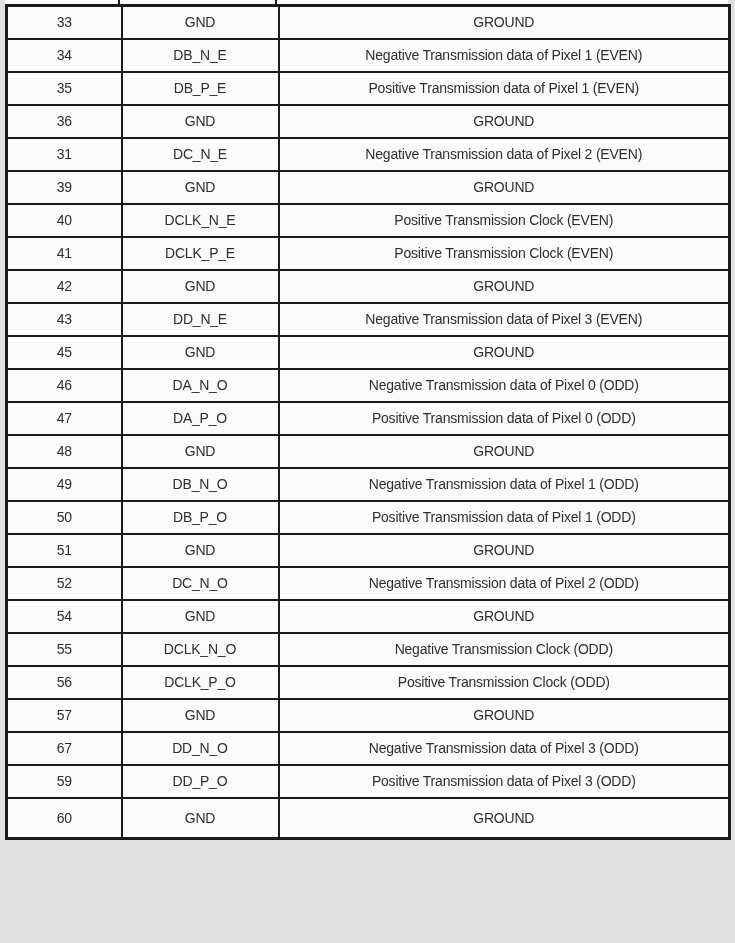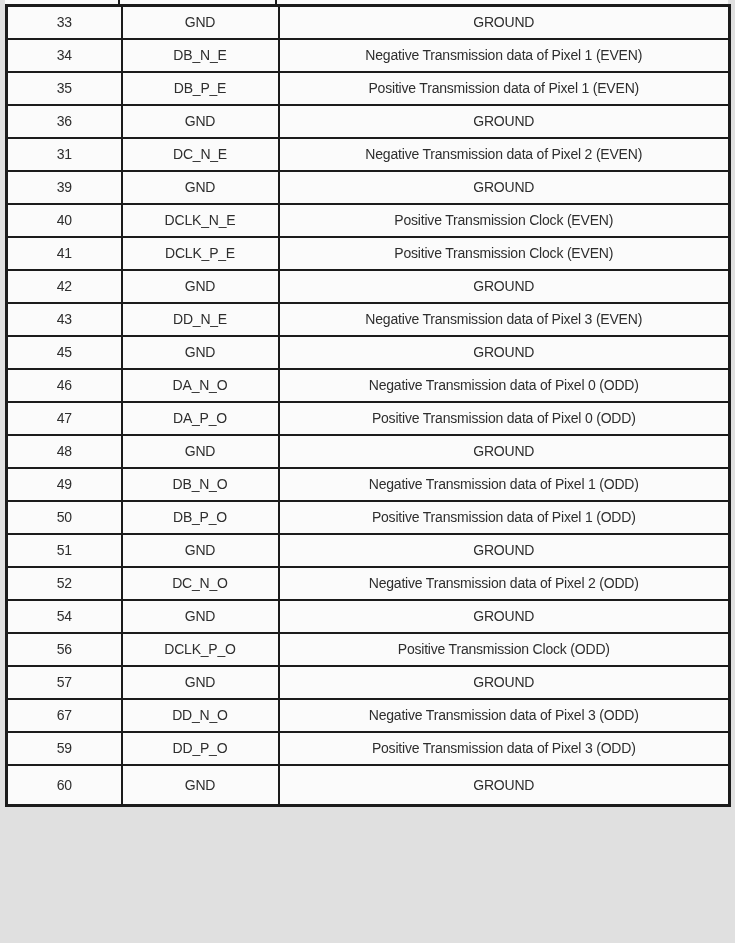--- a/index.html
+++ b/index.html
@@ -179,20 +179,25 @@
           <td class="col-pin">52</td>
           <td class="col-signal">DC_N_O</td>
           <td class="col-description">Negative Transmission data of Pixel 2 (ODD)</td>
         </tr>
         <tr>
           <td class="col-pin">54</td>
           <td class="col-signal">GND</td>
           <td class="col-description">GROUND</td>
         </tr>
         <tr>
+          <td class="col-pin">55</td>
+          <td class="col-signal">DCLK_N_O</td>
+          <td class="col-description">Negative Transmission Clock (ODD)</td>
+        </tr>
+        <tr>
           <td class="col-pin">56</td>
           <td class="col-signal">DCLK_P_O</td>
           <td class="col-description">Positive Transmission Clock (ODD)</td>
         </tr>
         <tr>
           <td class="col-pin">57</td>
           <td class="col-signal">GND</td>
           <td class="col-description">GROUND</td>
         </tr>
         <tr>

